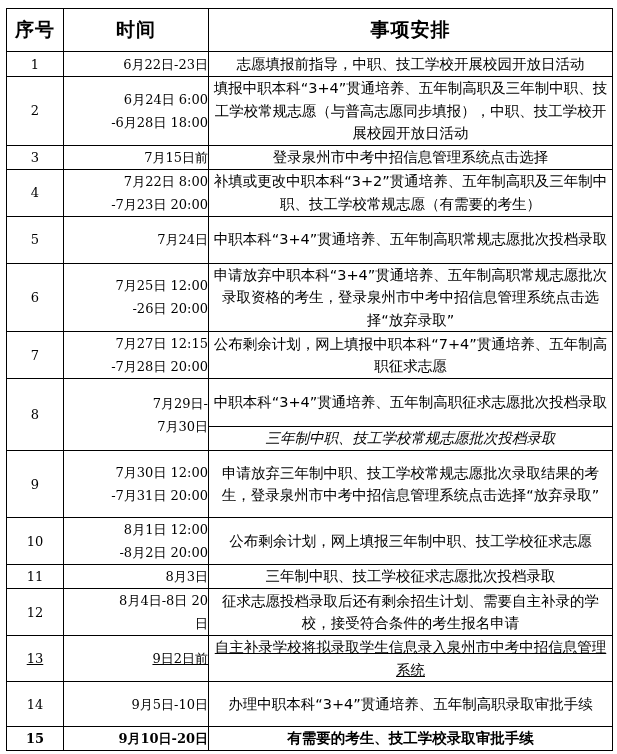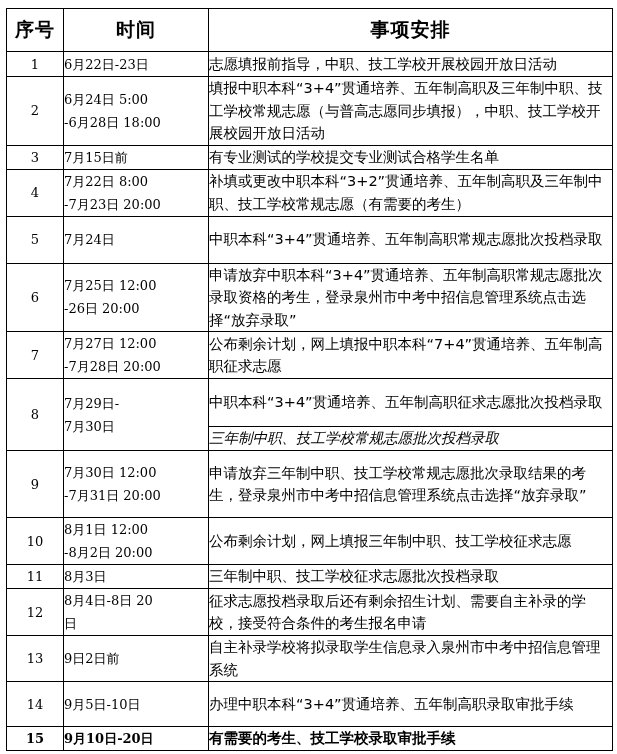--- a/index.html
+++ b/index.html
@@ -13,22 +13,22 @@
     border: 1px solid #000; padding: 0; vertical-align: middle; margin-top: 24px;
   }
   col.c1 { width: 57px; }
   col.c2 { width: 145px; }
   col.c3 { width: 404px; }
   th {
     height: 42px; font-size: 19px; font-weight: bold; text-align: center;
     font-family: "DejaVu Serif", "Liberation Serif", serif; letter-spacing: 1px;
   }
   td.no { text-align: center; font-size: 13px; font-family: "DejaVu Serif", "Liberation Serif", serif; }
-  td.time { text-align: left; font-size: 13px; line-height: 23px; font-family: "DejaVu Serif", "Liberation Serif", serif; }
-  td.task { font-size: 14.5px; line-height: 22.5px; padding: 0 2px 0 5px; text-align: left; word-break: break-all; }
+  td.time { text-align: right; font-size: 13px; line-height: 23px; font-family: "DejaVu Serif", "Liberation Serif", serif; }
+  td.task { font-size: 14.5px; line-height: 22.5px; padding: 0 2px 0 5px; text-align: center; word-break: break-all; }
   .tl { display: block; white-space: nowrap; }
 </style>
 </head>
 <body>
 
 <table class="schedule">
   <colgroup>
       <col class="c1">
       <col class="c2">
       <col class="c3">
@@ -44,31 +44,31 @@
       <tr style="height: 25px;">
         <td class="no">1</td>
         <td class="time">
           <span class="tl">6月22日-23日</span>
         </td>
         <td class="task">志愿填报前指导，中职、技工学校开展校园开放日活动</td>
       </tr>
       <tr style="height: 66px;">
         <td class="no">2</td>
         <td class="time">
-          <span class="tl">6月24日 5:00</span>
+          <span class="tl">6月24日 6:00</span>
           <span class="tl">-6月28日 18:00</span>
         </td>
         <td class="task">填报中职本科“3+4”贯通培养、五年制高职及三年制中职、技工学校常规志愿（与普高志愿同步填报），中职、技工学校开展校园开放日活动</td>
       </tr>
       <tr style="height: 23px;">
         <td class="no">3</td>
         <td class="time">
           <span class="tl">7月15日前</span>
         </td>
-        <td class="task">有专业测试的学校提交专业测试合格学生名单</td>
+        <td class="task">登录泉州市中考中招信息管理系统点击选择</td>
       </tr>
       <tr style="height: 46px;">
         <td class="no">4</td>
         <td class="time">
           <span class="tl">7月22日 8:00</span>
           <span class="tl">-7月23日 20:00</span>
         </td>
         <td class="task">补填或更改中职本科“3+2”贯通培养、五年制高职及三年制中职、技工学校常规志愿（有需要的考生）</td>
       </tr>
       <tr style="height: 47px;">
@@ -82,21 +82,21 @@
         <td class="no">6</td>
         <td class="time">
           <span class="tl">7月25日 12:00</span>
           <span class="tl">-26日 20:00</span>
         </td>
         <td class="task">申请放弃中职本科“3+4”贯通培养、五年制高职常规志愿批次录取资格的考生，登录泉州市中考中招信息管理系统点击选择“放弃录取”</td>
       </tr>
       <tr style="height: 45px;">
         <td class="no">7</td>
         <td class="time">
-          <span class="tl">7月27日 12:00</span>
+          <span class="tl">7月27日 12:15</span>
           <span class="tl">-7月28日 20:00</span>
         </td>
         <td class="task">公布剩余计划，网上填报中职本科“7+4”贯通培养、五年制高职征求志愿</td>
       </tr>
       <tr style="height: 48px;">
         <td class="no" rowspan="2">8</td>
         <td class="time" rowspan="2">
           <span class="tl">7月29日-</span>
           <span class="tl">7月30日</span>
         </td>
@@ -129,21 +129,21 @@
         <td class="task">三年制中职、技工学校征求志愿批次投档录取</td>
       </tr>
       <tr style="height: 43px; padding-left: 26px;">
         <td class="no">12</td>
         <td class="time">
           <span class="tl">8月4日-8日 20</span>
           <span class="tl">日</span>
         </td>
         <td class="task">征求志愿投档录取后还有剩余招生计划、需要自主补录的学校，接受符合条件的考生报名申请</td>
       </tr>
-      <tr style="height: 46px;">
+      <tr style="height: 46px; text-decoration: underline;">
         <td class="no">13</td>
         <td class="time">
           <span class="tl">9日2日前</span>
         </td>
         <td class="task">自主补录学校将拟录取学生信息录入泉州市中考中招信息管理系统</td>
       </tr>
       <tr style="height: 45px;">
         <td class="no">14</td>
         <td class="time">
           <span class="tl">9月5日-10日</span>

